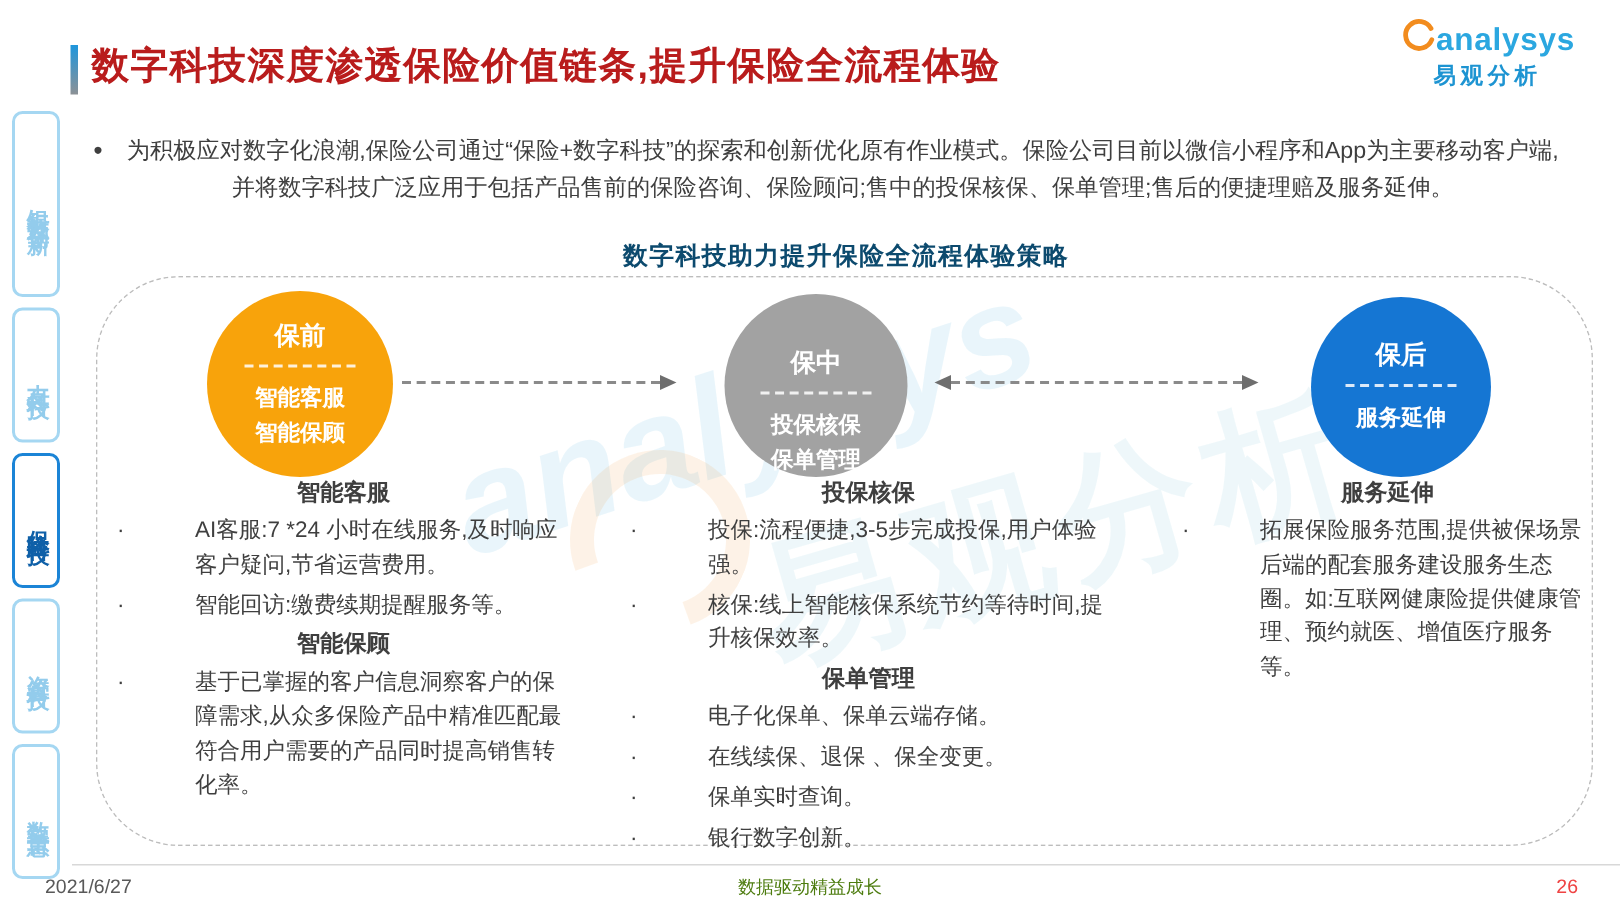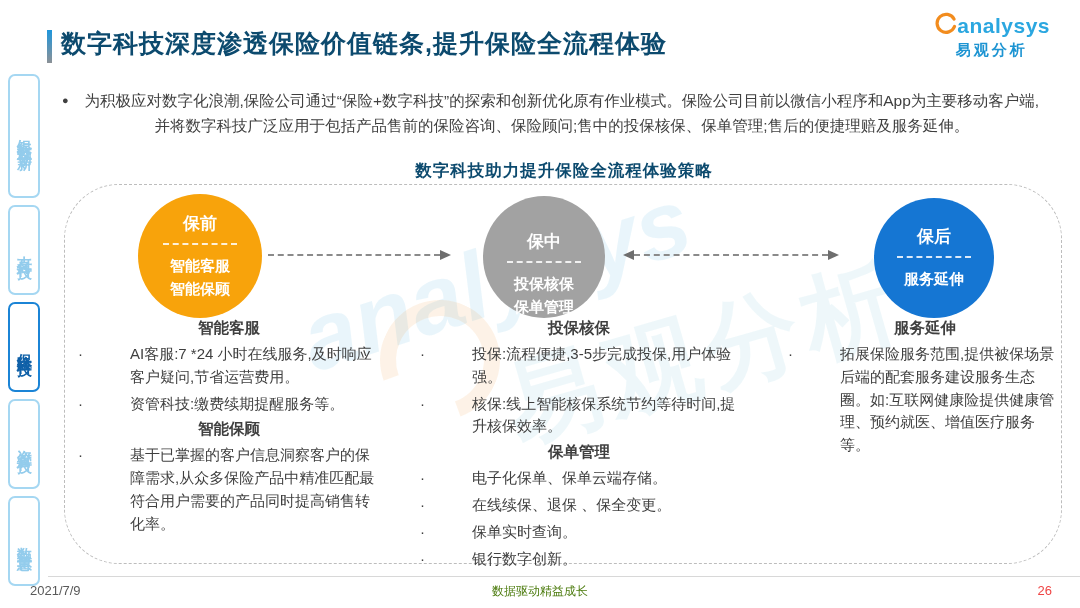--- a/index.html
+++ b/index.html
@@ -5,21 +5,21 @@
   * { margin:0; padding:0; box-sizing:border-box; }
   html,body { width:1080px; height:608px; }
   body {
     position:relative; overflow:hidden; background:#ffffff;
     font-family:"Liberation Sans","DejaVu Sans",sans-serif; color:#3f3f3f;
   }
   
   .title-accent { position:absolute; left:47px; top:30px; width:5px; height:33px;
     background:linear-gradient(#1e96dc,#8c9196); }
   .page-title { position:absolute; left:61px; top:27px; font-size:25px; font-weight:bold;
-    color:#0c4a6e; letter-spacing:1px; white-space:nowrap; }
+    color:#b91c1c; letter-spacing:1px; white-space:nowrap; }
   .logo { position:absolute; right:30px; top:12px; text-align:center; line-height:1.1; }
   .logo-row { display:flex; align-items:center; justify-content:center; }
   .logo-en { font-size:21px; font-weight:bold; color:#2ba7e0; letter-spacing:0.5px; }
   .logo-cn { font-size:15px; font-weight:bold; color:#1d94d2; letter-spacing:3px; margin-top:2px; }
   
   .side-tabs { position:absolute; left:8px; top:74px; width:34px; display:flex;
     flex-direction:column; gap:7px; }
   .tab { width:32px; border:2px solid #a5d7f2; border-radius:7px; color:#93ccec;
     writing-mode:vertical-lr; text-orientation:upright; font-size:15px; font-weight:bold;
     display:flex; align-items:center; justify-content:center; letter-spacing:3px; }
@@ -133,21 +133,21 @@
 <div class="arrow arrow-2"></div>
 
 <div class="col col-0">
   <div class="col-heading">智能客服</div>
   <div class="bullet">
     <span class="dot">·</span>
     <span class="txt">AI客服:7 *24 小时在线服务,及时响应客户疑问,节省运营费用。</span>
   </div>
   <div class="bullet">
     <span class="dot">·</span>
-    <span class="txt">资管科技:缴费续期提醒服务等。</span>
+    <span class="txt">智能回访:缴费续期提醒服务等。</span>
   </div>
   <div class="col-heading">智能保顾</div>
   <div class="bullet">
     <span class="dot">·</span>
     <span class="txt">基于已掌握的客户信息洞察客户的保障需求,从众多保险产品中精准匹配最符合用户需要的产品同时提高销售转化率。</span>
   </div>
 </div>
 
 <div class="col col-1">
   <div class="col-heading">投保核保</div>
@@ -180,15 +180,15 @@
 
 <div class="col col-2">
   <div class="col-heading">服务延伸</div>
   <div class="bullet">
     <span class="dot">·</span>
     <span class="txt">拓展保险服务范围,提供被保场景后端的配套服务建设服务生态圈。如:互联网健康险提供健康管理、预约就医、增值医疗服务等。</span>
   </div>
 </div>
 
 <div class="footer-line"></div>
-<div class="footer-date">2021/7/9</div>
+<div class="footer-date">2021/6/27</div>
 <div class="footer-center">数据驱动精益成长</div>
 <div class="footer-page">26</div>
 
 </body></html>

